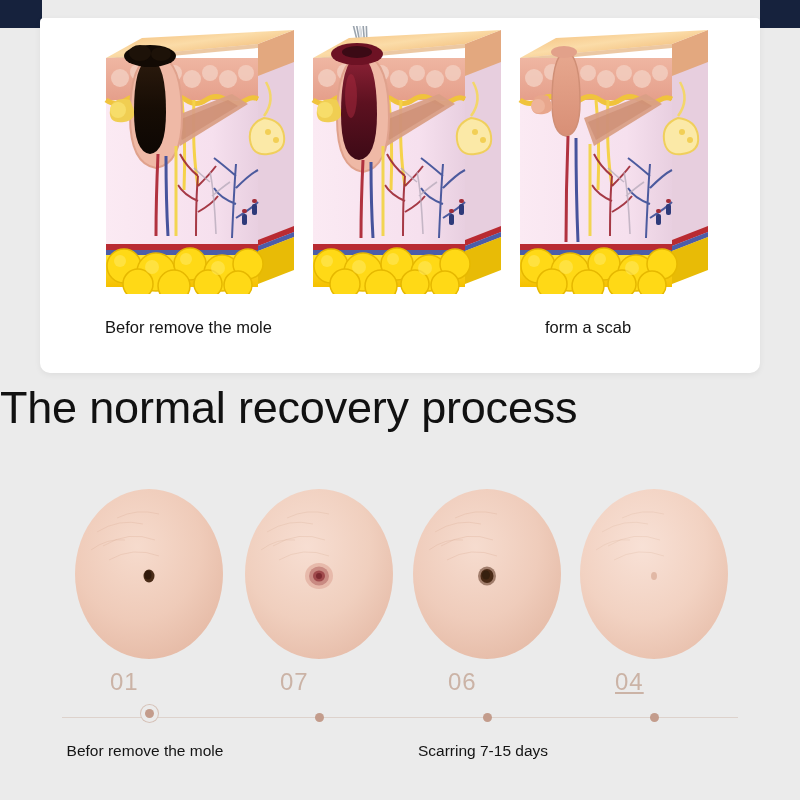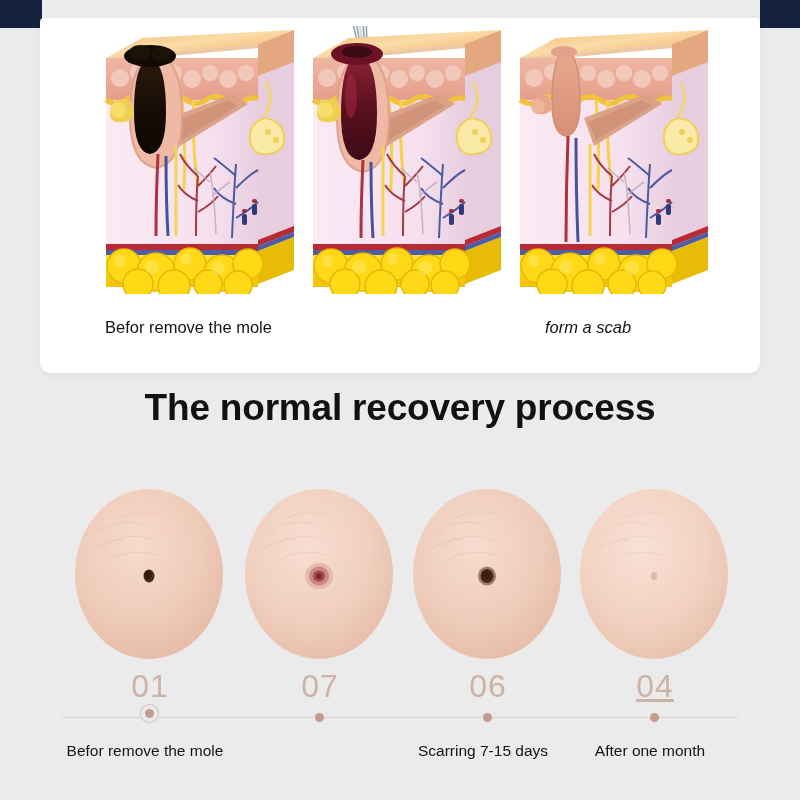--- a/index.html
+++ b/index.html
@@ -29,48 +29,48 @@
   #panel-1{left:58px;}
   #panel-2{left:265px;}
   #panel-3{left:472px;}
   .skin-panel svg{display:block;width:100%;height:100%;}
 
   
   .panel-captions{position:absolute;left:40px;top:318px;width:720px;height:30px;}
   .panel-caption{position:absolute;font-size:16.5px;color:#141414;white-space:nowrap;}
   #cap-1{left:65px;}
   #cap-2{left:289px;}
-  #cap-3{left:505px;font-style:italic;}
+  #cap-3{left:505px;}
 
   
   #heading{
     position:absolute;left:0;top:386px;width:800px;
-    text-align:center;color:#111;font-weight:bold;
-    font-size:37px;line-height:44px;letter-spacing:-0.2px;
+    text-align:left;color:#111;font-weight:normal;
+    font-size:45px;line-height:44px;letter-spacing:-0.2px;
   }
   #heading .hl{display:block;}
 
   
   #circles-row{position:absolute;left:0;top:488px;width:800px;height:180px;}
   .circle-wrap{position:absolute;top:0;width:152px;height:172px;}
   #circle-1{left:73px;}
   #circle-2{left:243px;}
   #circle-3{left:411px;}
   #circle-4{left:578px;}
   .circle-wrap svg{display:block;width:100%;height:100%;}
 
   
   #timeline{position:absolute;left:0;top:672px;width:800px;height:60px;}
   #timeline-line{
     position:absolute;left:62px;top:45px;width:676px;height:1px;
     background:#ddd2cc;
   }
   .step-num{
-    position:absolute;top:-4px;font-size:32px;color:#cbb3a6;
-    font-weight:500;letter-spacing:1px;text-align:center;width:80px;
+    position:absolute;top:-4px;font-size:24px;color:#cbb3a6;
+    font-weight:500;letter-spacing:1px;width:80px;
   }
   .step-dot{position:absolute;top:41px;width:9px;height:9px;border-radius:50%;
     background:#c39c8c;}
   .step-dot.active{
     top:37px;width:9px;height:9px;
     box-shadow:0 0 0 4px #ebebeb, 0 0 0 5px #d6c2b8;
   }
   #num-1{left:110px;} #dot-1{left:145px;}
   #num-2{left:280px;} #dot-2{left:315px;}
   #num-3{left:448px;} #dot-3{left:483px;}
@@ -540,16 +540,15 @@
     <div class="step-num" id="num-3">06</div>
     <div class="step-dot" id="dot-3"></div>
 
     <div class="step-num" id="num-4">04</div>
     <div class="step-dot" id="dot-4"></div>
   </div>
 
   <div id="bottom-captions">
     <div class="bottom-caption" id="bcap-1">Befor remove the mole</div>
     <div class="bottom-caption" id="bcap-3">Scarring 7-15 days</div>
-    <div class="bottom-caption" id="bcap-4">After one month</div>
   </div>
 
 </div>
 
 </body></html>

